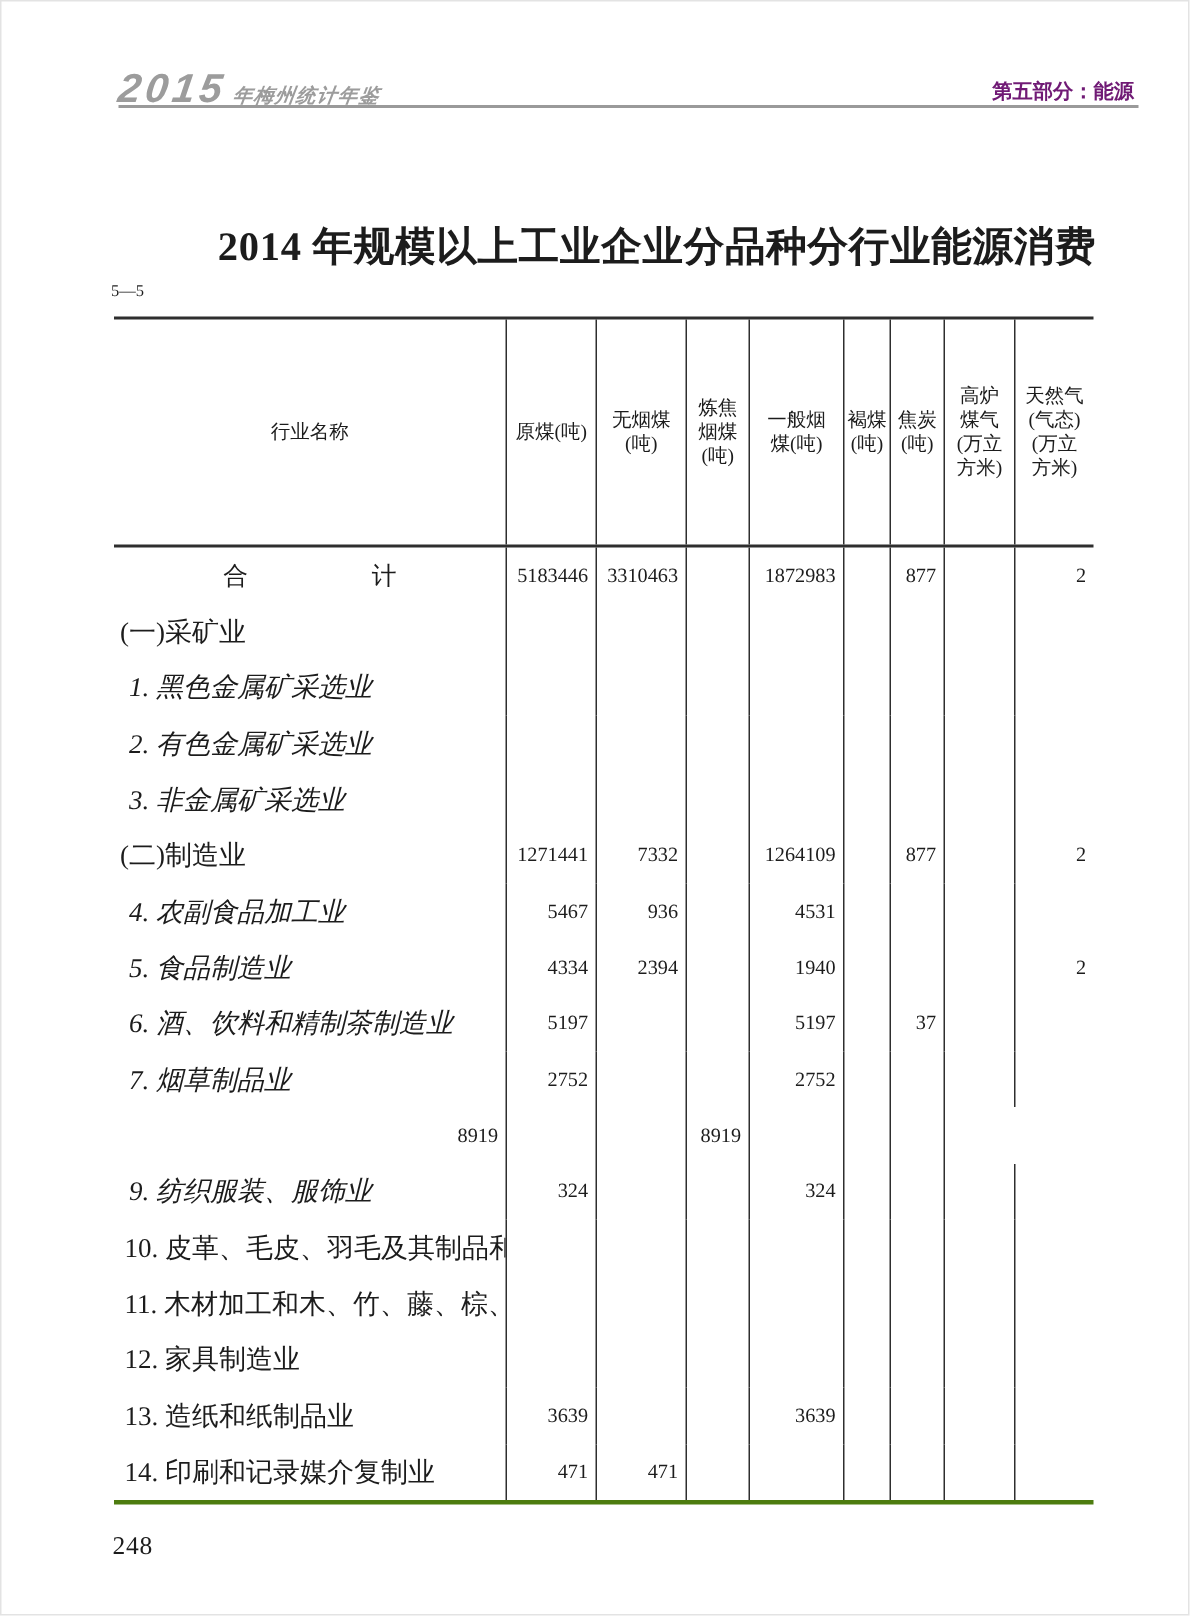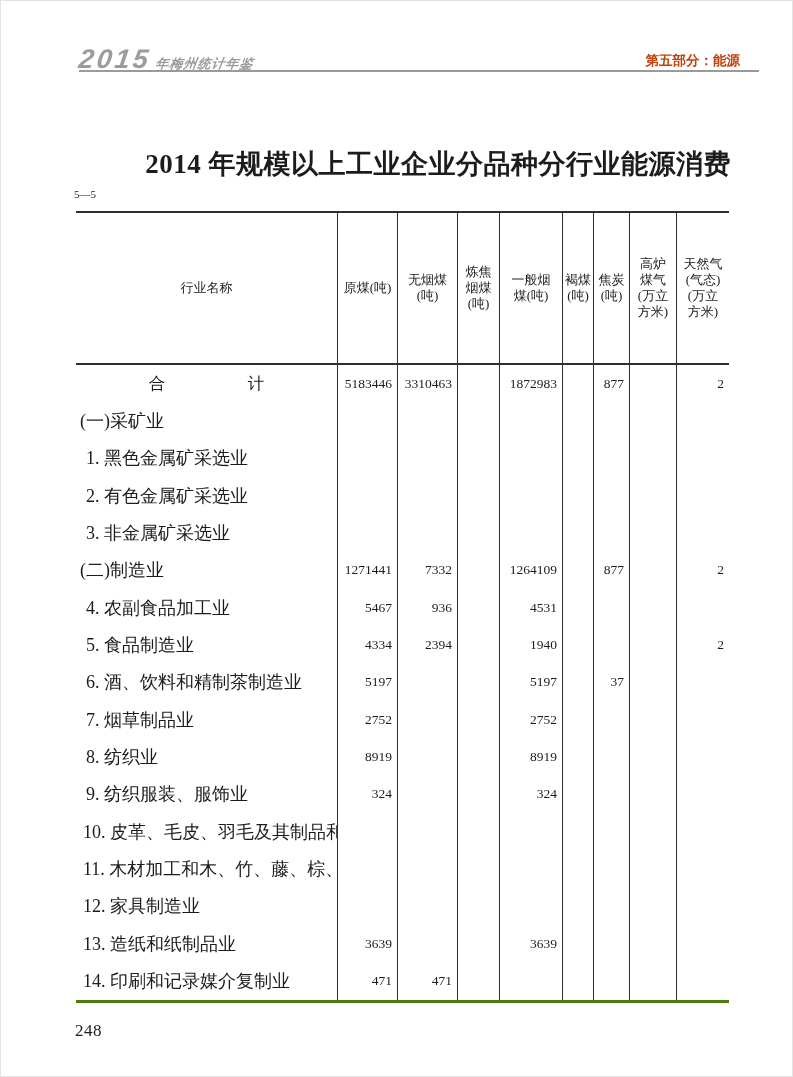--- a/index.html
+++ b/index.html
@@ -12,22 +12,22 @@
 
   
   .logo{
     position:absolute;left:78px;top:43px;color:#9c9c9c;
     font-style:italic;font-weight:bold;transform:skewX(-8deg);
     font-family:"Liberation Sans","DejaVu Sans",sans-serif;white-space:nowrap;
   }
   .logo-year{font-size:27px;letter-spacing:3px;}
   .logo-suffix{font-size:13px;letter-spacing:1px;margin-left:5px;}
   .section-label{
-    position:absolute;top:51px;right:52px;font-weight:bold;font-size:13.5px;
-    color:#c2410c;font-family:Liberation Mono, monospace;
+    position:absolute;top:51px;right:36px;font-weight:bold;font-size:13.5px;
+    color:#701a75;font-family:Liberation Mono, monospace;
   }
   .header-rule{position:absolute;left:78px;top:69px;width:680px;height:2px;background:#9a9a9a;}
 
   
   .doc-title{
     position:absolute;left:83px;top:129px;width:676px;margin:16px;
     text-align:center;font-size:27px;font-weight:bold;letter-spacing:0.5px;white-space:nowrap;
   }
   .table-no{position:absolute;left:73px;top:187px;font-size:11px;}
 
@@ -45,21 +45,21 @@
     display:flex;align-items:center;justify-content:center;text-align:center;
     white-space:pre-line;font-size:13px;line-height:16px;box-sizing:border-box;
   }
   .th:not(:first-child){border-left:1px solid #2e2e2e;}
   .tbody{border-bottom:3px solid #4d7c0f;}
   .tr{height:37.35px;}
   .td{display:flex;align-items:center;overflow:hidden;box-sizing:border-box;}
   .td:not(:first-child){border-left:1px solid #2e2e2e;}
   .td.num{justify-content:flex-end;padding-right:5px;font-size:13.5px;}
   .td.label{font-size:18px;padding-left:5px;white-space:pre;}
-  .td.label.n1{padding-left:10px;}
+  .td.label.n1{padding-left:10px;font-style:italic;}
   .td.label.n2{padding-left:7px;}
   .td.label.group{padding-left:4px;}
   .td.label.total{justify-content:center;padding-left:0;font-size:16.5px;}
 
   
   .page-number{
     position:absolute;left:74px;top:1020px;font-size:17px;letter-spacing:0.5px;
     font-family:Liberation Serif, serif;
   }
 </style>
@@ -209,21 +209,20 @@
           <div class="td num">2752</div>
           <div class="td num"></div>
           <div class="td num"></div>
           <div class="td num">2752</div>
           <div class="td num"></div>
           <div class="td num"></div>
           <div class="td num"></div>
           <div class="td num"></div>
         </div>
         <div class="tr">
-          <div class="td label n1">8. 纺织业</div>
           <div class="td num">8919</div>
           <div class="td num"></div>
           <div class="td num"></div>
           <div class="td num">8919</div>
           <div class="td num"></div>
           <div class="td num"></div>
           <div class="td num"></div>
           <div class="td num"></div>
         </div>
         <div class="tr">

